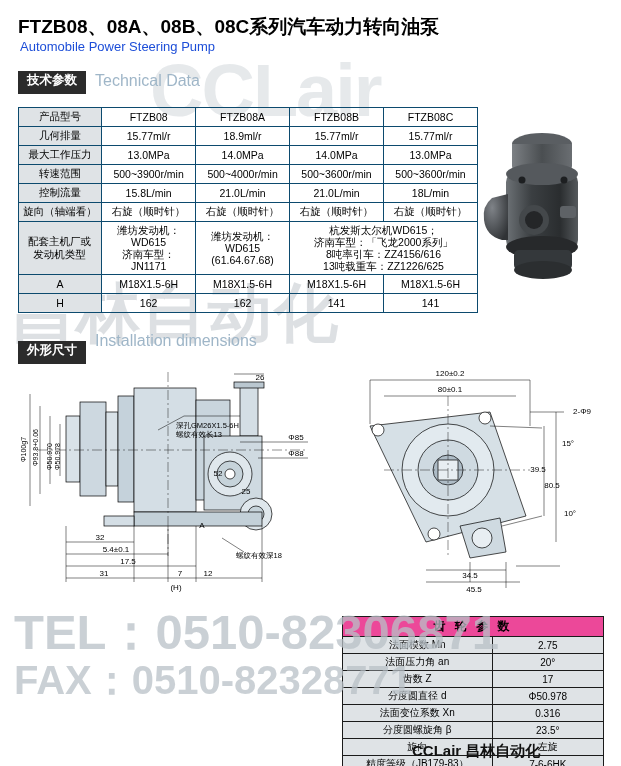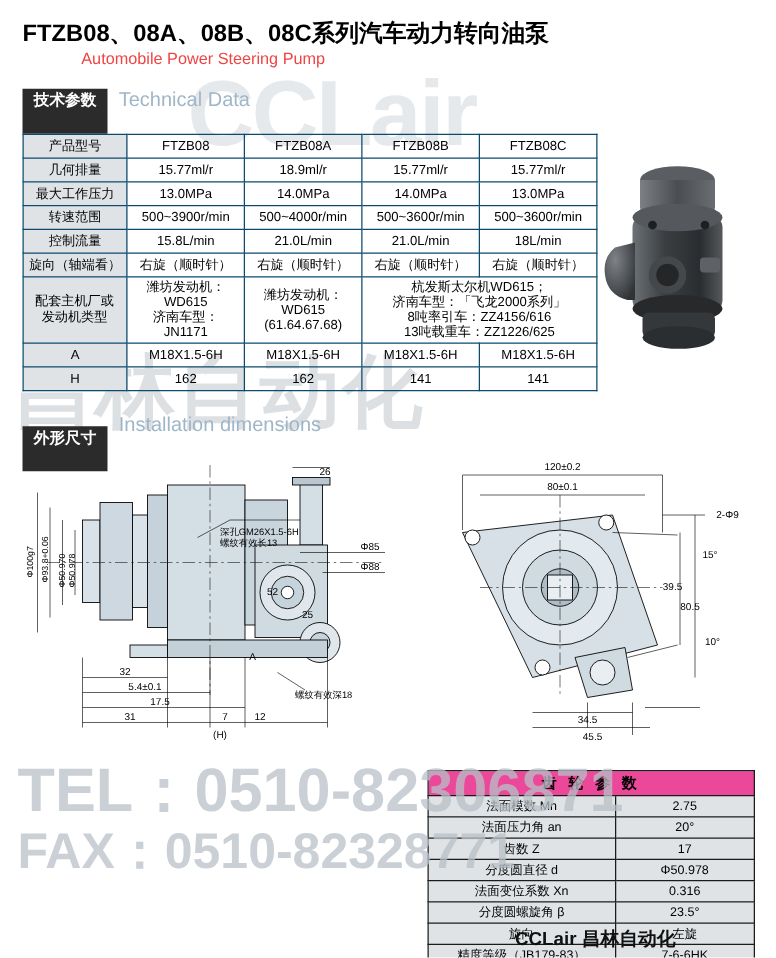--- a/index.html
+++ b/index.html
@@ -14,28 +14,27 @@
   .page{position:relative;width:621px;height:766px;}
 
   
   .title-cn{
     position:absolute;left:18px;top:14px;
     font-size:19px;font-weight:bold;letter-spacing:0px;
     white-space:nowrap;
   }
   .title-en{
     position:absolute;left:20px;top:39px;
-    font-size:13px;color:#ef4444;white-space:nowrap;
+    font-size:13px;color:#1d4ed8;white-space:nowrap;
     font-family:"Liberation Sans",sans-serif;
-    margin-left:45px;
   }
 
   
   .band{
-    position:absolute;height:36px;
+    position:absolute;height:23px;
     background:#2b2b2b;color:#fff;
     font-size:12.5px;font-weight:bold;
     padding:0 9px;line-height:19px;
     white-space:nowrap;
   }
   .band-sub{
     position:absolute;
     font-size:16px;color:#9fb6c8;font-weight:normal;
     line-height:19px;white-space:nowrap;
   }

